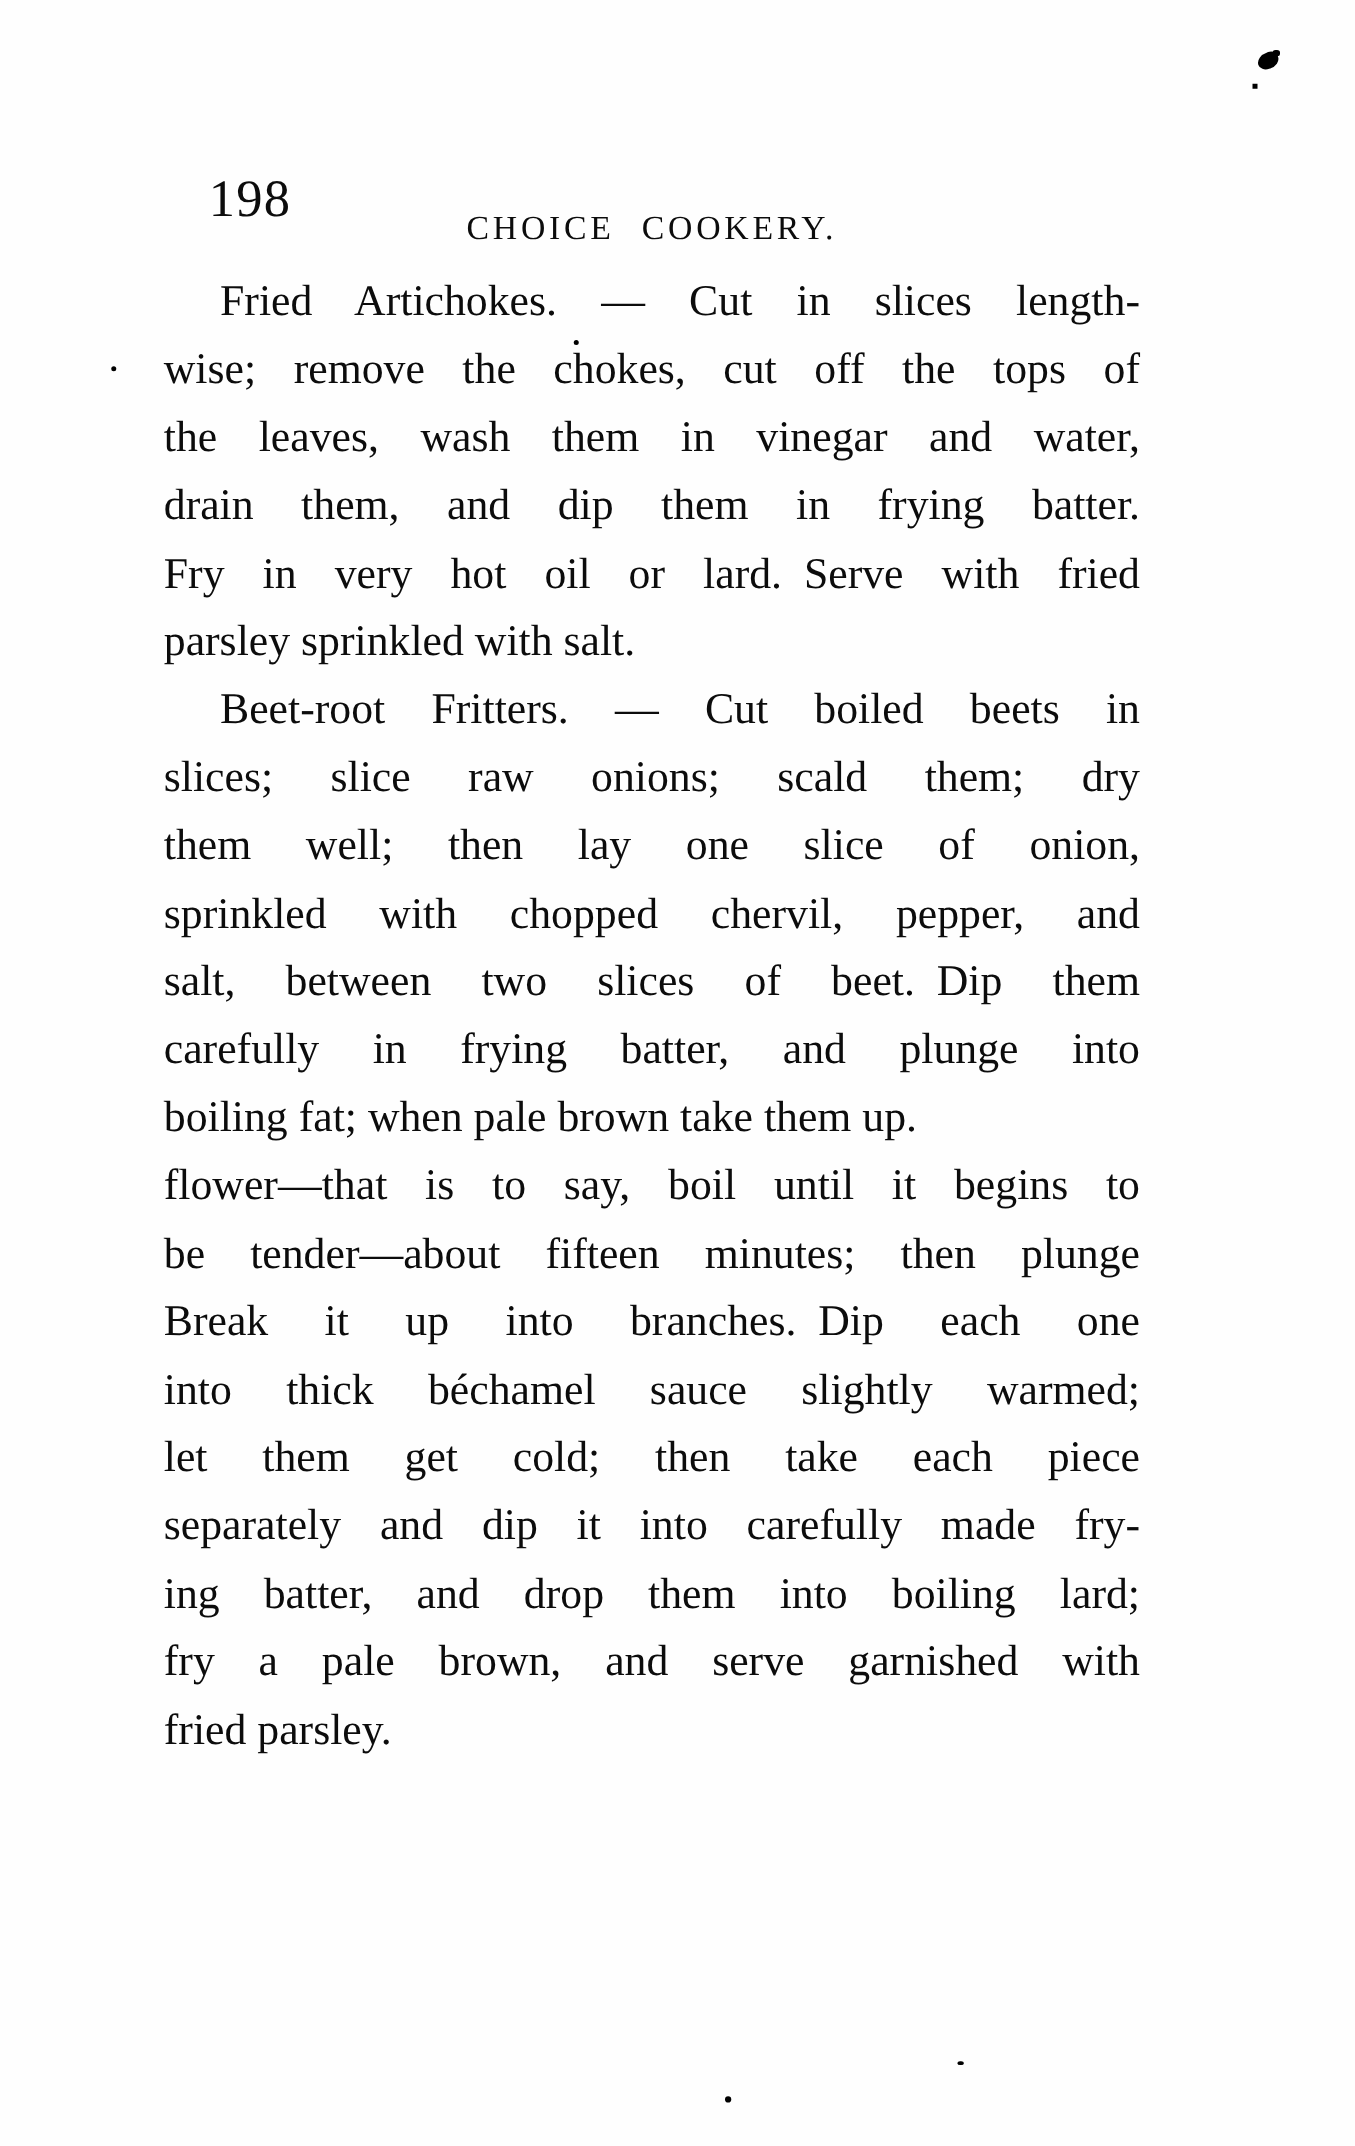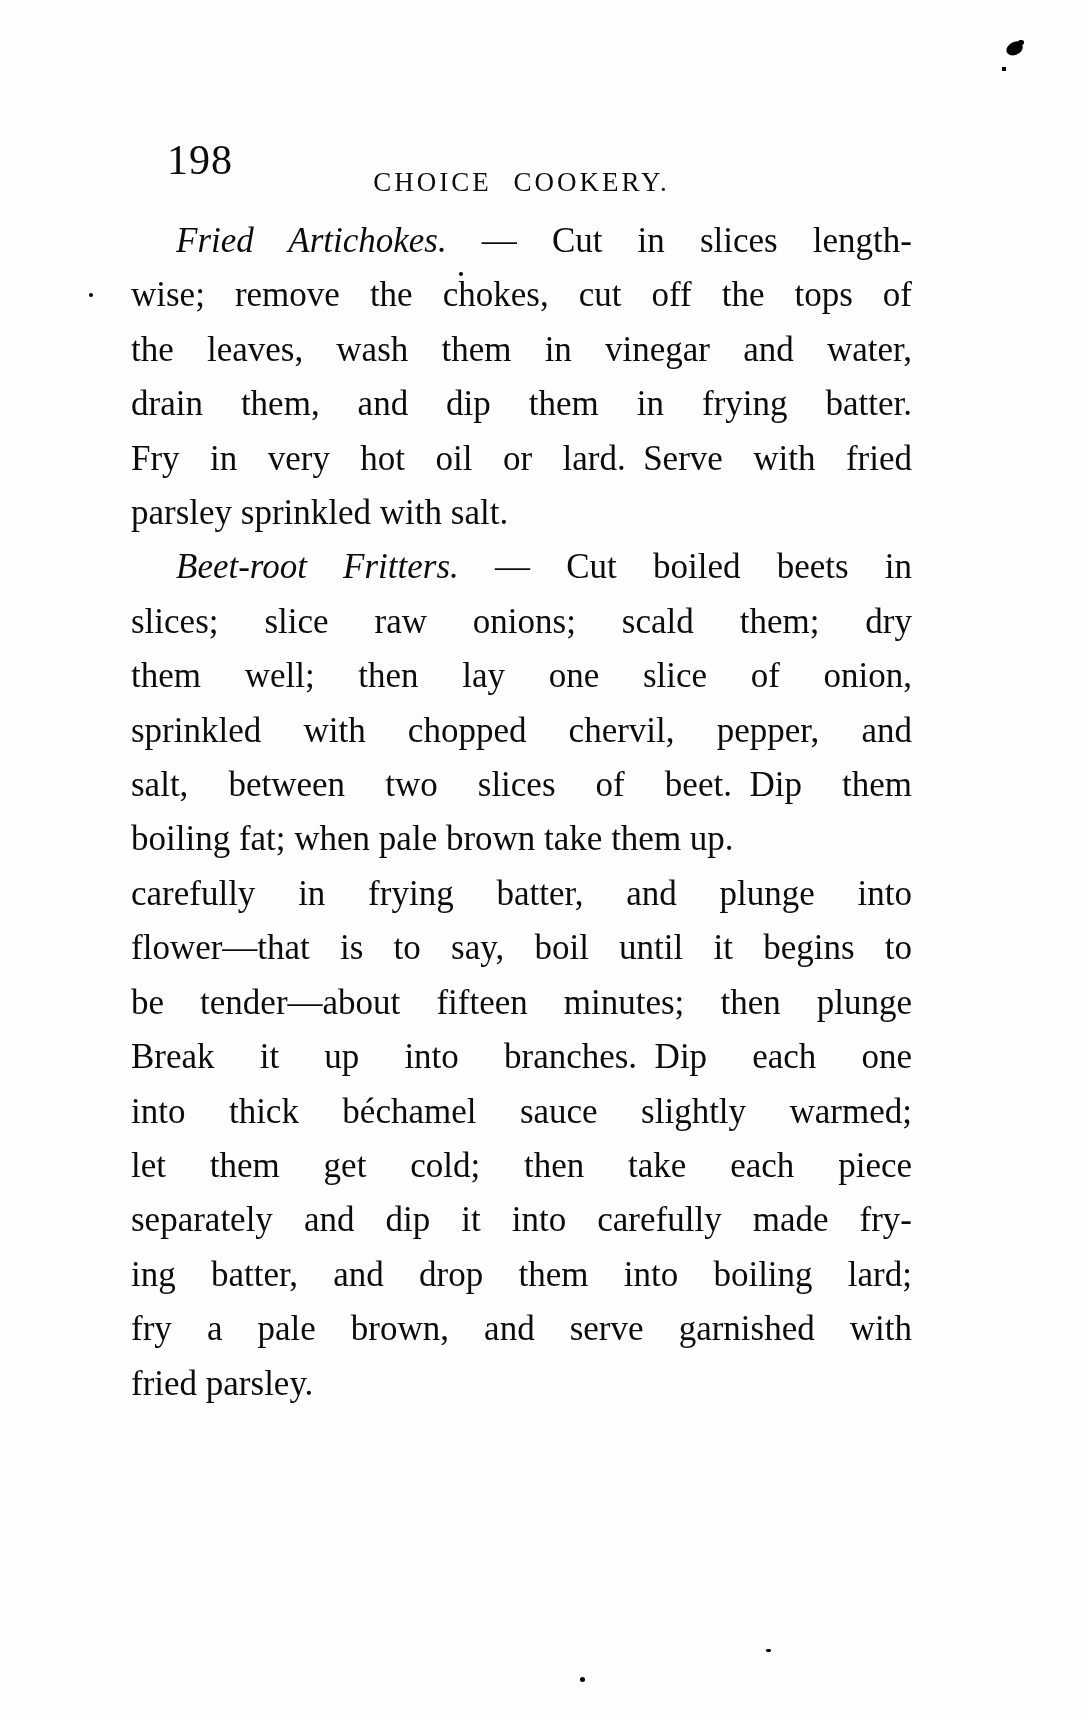--- a/index.html
+++ b/index.html
@@ -46,21 +46,21 @@
     font-size: 35px;
     line-height: 54.4px;
   }
   .ln {
     text-align: justify;
     text-align-last: justify;
     white-space: normal;
   }
   .ln-first { text-indent: 45px; }
   .ln-last { text-align-last: left; }
-  .recipe-title { font-style: italic; }
+  .recipe-title { }
   .speck { position: absolute; background: #000; }
   .speck-blob {
     left: 1006px; top: 42px; width: 17px; height: 13px;
     border-radius: 60% 40% 55% 45%;
     transform: rotate(-18deg);
   }
   .speck-blob2 { left: 1018px; top: 40px; width: 6px; height: 5px; border-radius: 40%; }
   .speck-dot1 { left: 1002px; top: 67px; width: 4px; height: 4px; }
   .speck-dot2 { left: 89px; top: 293px; width: 4px; height: 4px; border-radius: 50%; }
   .speck-dot3 { left: 459px; top: 272px; width: 4px; height: 4px; border-radius: 50%; }
@@ -87,22 +87,22 @@
       <div class="ln">Fry in very hot oil or lard. Serve with fried</div>
       <div class="ln ln-last">parsley sprinkled with salt.</div>
     </div>
 
     <div>
       <div class="ln ln-first"><span class="recipe-title">Beet-root Fritters.</span><span> — Cut boiled beets in</span></div>
       <div class="ln">slices; slice raw onions; scald them; dry</div>
       <div class="ln">them well; then lay one slice of onion,</div>
       <div class="ln">sprinkled with chopped chervil, pepper, and</div>
       <div class="ln">salt, between two slices of beet. Dip them</div>
+      <div class="ln">carefully in frying batter, and plunge into</div>
       <div class="ln ln-last">boiling fat; when pale brown take them up.</div>
-      <div class="ln">carefully in frying batter, and plunge into</div>
     </div>
 
     <div>
       <div class="ln">flower—that is to say, boil until it begins to</div>
       <div class="ln">be tender—about fifteen minutes; then plunge</div>
       <div class="ln">Break it up into branches. Dip each one</div>
       <div class="ln">into thick béchamel sauce slightly warmed;</div>
       <div class="ln">let them get cold; then take each piece</div>
       <div class="ln">separately and dip it into carefully made fry-</div>
       <div class="ln">ing batter, and drop them into boiling lard;</div>

